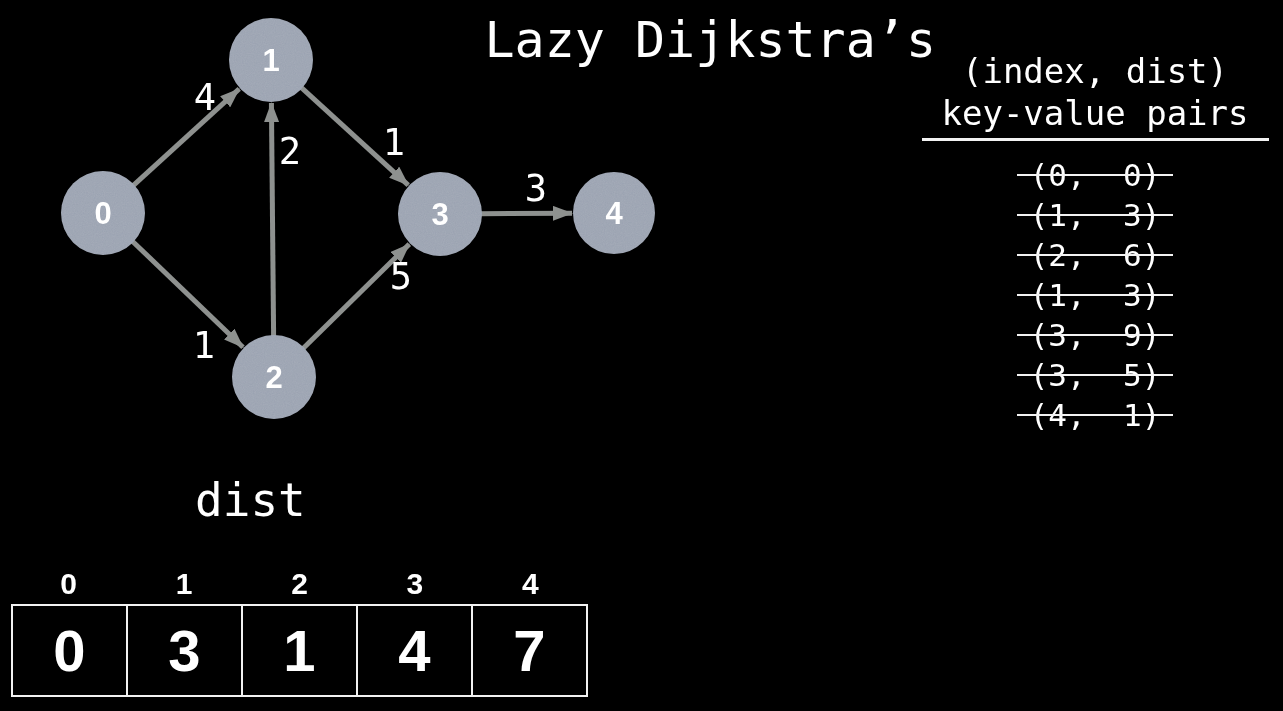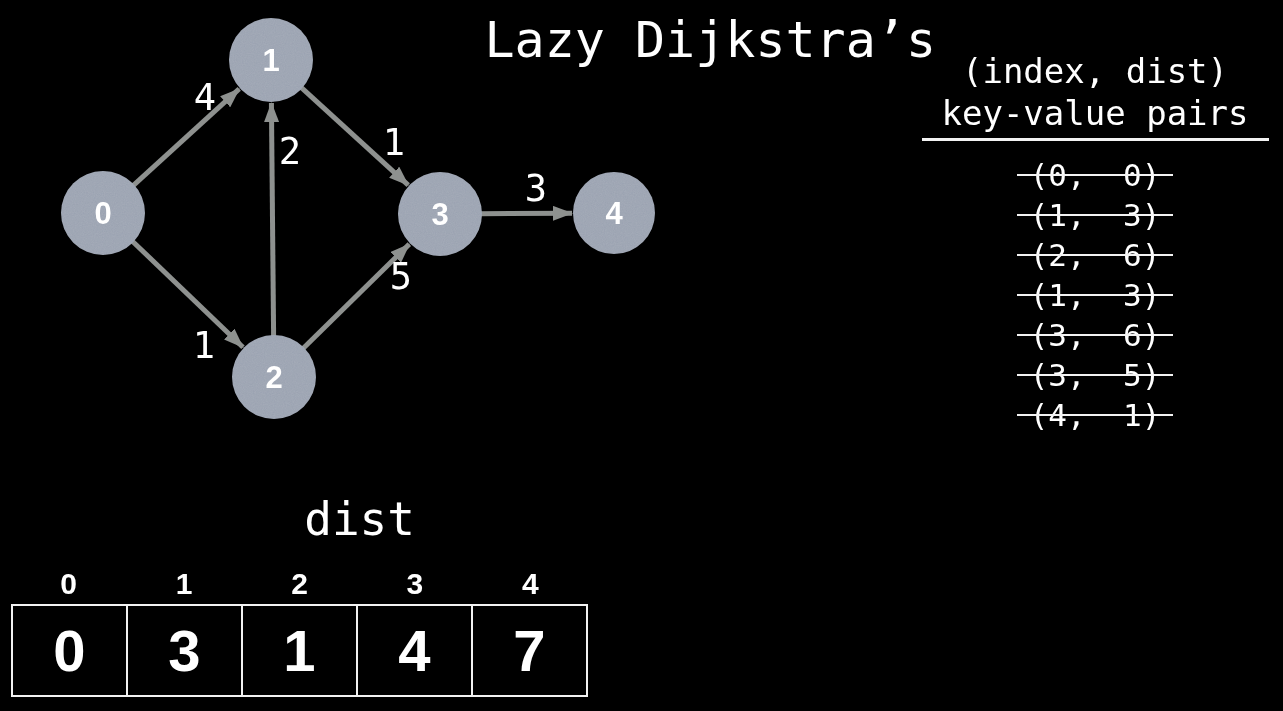--- a/index.html
+++ b/index.html
@@ -44,22 +44,22 @@
   .pq-entries { margin-top: 14px; }
   .pq-entry { line-height: 40px; font-size: 31px; }
   .pq-text { display: inline-block; position: relative; white-space: pre; }
   .pq-text.crossed::after {
     content: ""; position: absolute; left: -13px; right: -13px; top: 19px;
     height: 2px; background: var(--line, #f2f2f2);
   }
 
   
   .dist-label {
-    position: absolute; left: 195px; top: 495px; width: 220px;
-    text-align: right; color: var(--text, #fff);
+    position: absolute; left: 195px; top: 476px; width: 220px;
+    text-align: left; color: var(--text, #fff);
     font: 400 46px/48px "DejaVu Sans Mono", monospace;
   }
   .dist-indices {
     position: absolute; left: 11px; top: 567px; width: 577px;
     display: flex; color: var(--text, #fff);
   }
   .dist-index {
     flex: 1; text-align: center;
     font: 700 30px/34px "Liberation Sans", sans-serif;
   }
@@ -129,21 +129,21 @@
 
   <div class="pq">
     <div class="pq-h1">(index, dist)</div>
     <div class="pq-h2">key-value pairs</div>
     <div class="pq-rule"></div>
     <div class="pq-entries" id="pq-entries">
         <div class="pq-entry"><span class="pq-text crossed">(0,  0)</span></div>
         <div class="pq-entry"><span class="pq-text crossed">(1,  3)</span></div>
         <div class="pq-entry"><span class="pq-text crossed">(2,  6)</span></div>
         <div class="pq-entry"><span class="pq-text crossed">(1,  3)</span></div>
-        <div class="pq-entry"><span class="pq-text crossed">(3,  6)</span></div>
+        <div class="pq-entry"><span class="pq-text crossed">(3,  9)</span></div>
         <div class="pq-entry"><span class="pq-text crossed">(3,  5)</span></div>
         <div class="pq-entry"><span class="pq-text crossed">(4,  1)</span></div>
       </div>
   </div>
 
   <div class="dist-label">dist</div>
   <div class="dist-indices" id="dist-indices">
       <div class="dist-index">0</div>
       <div class="dist-index">1</div>
       <div class="dist-index">2</div>

